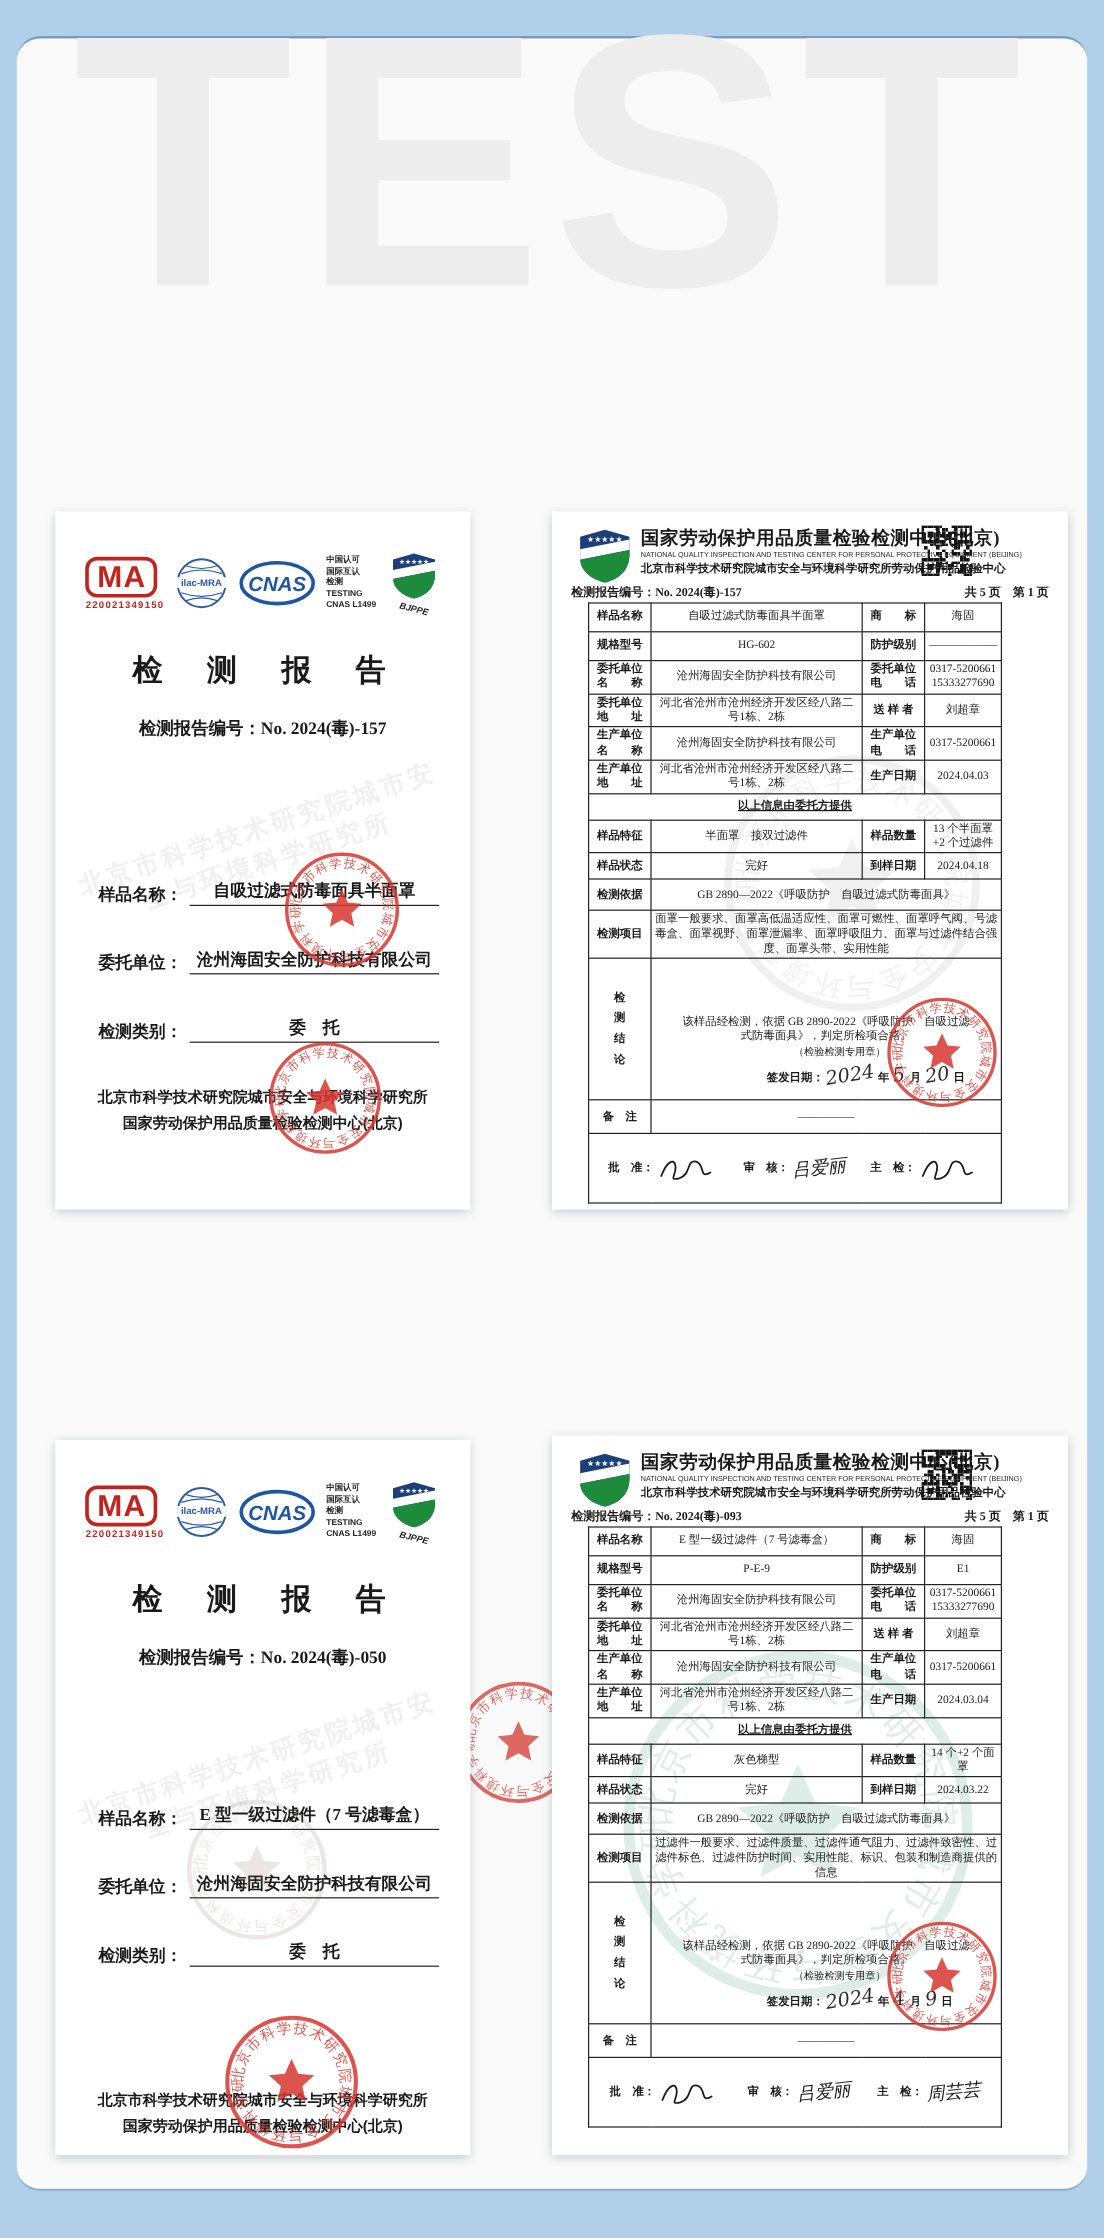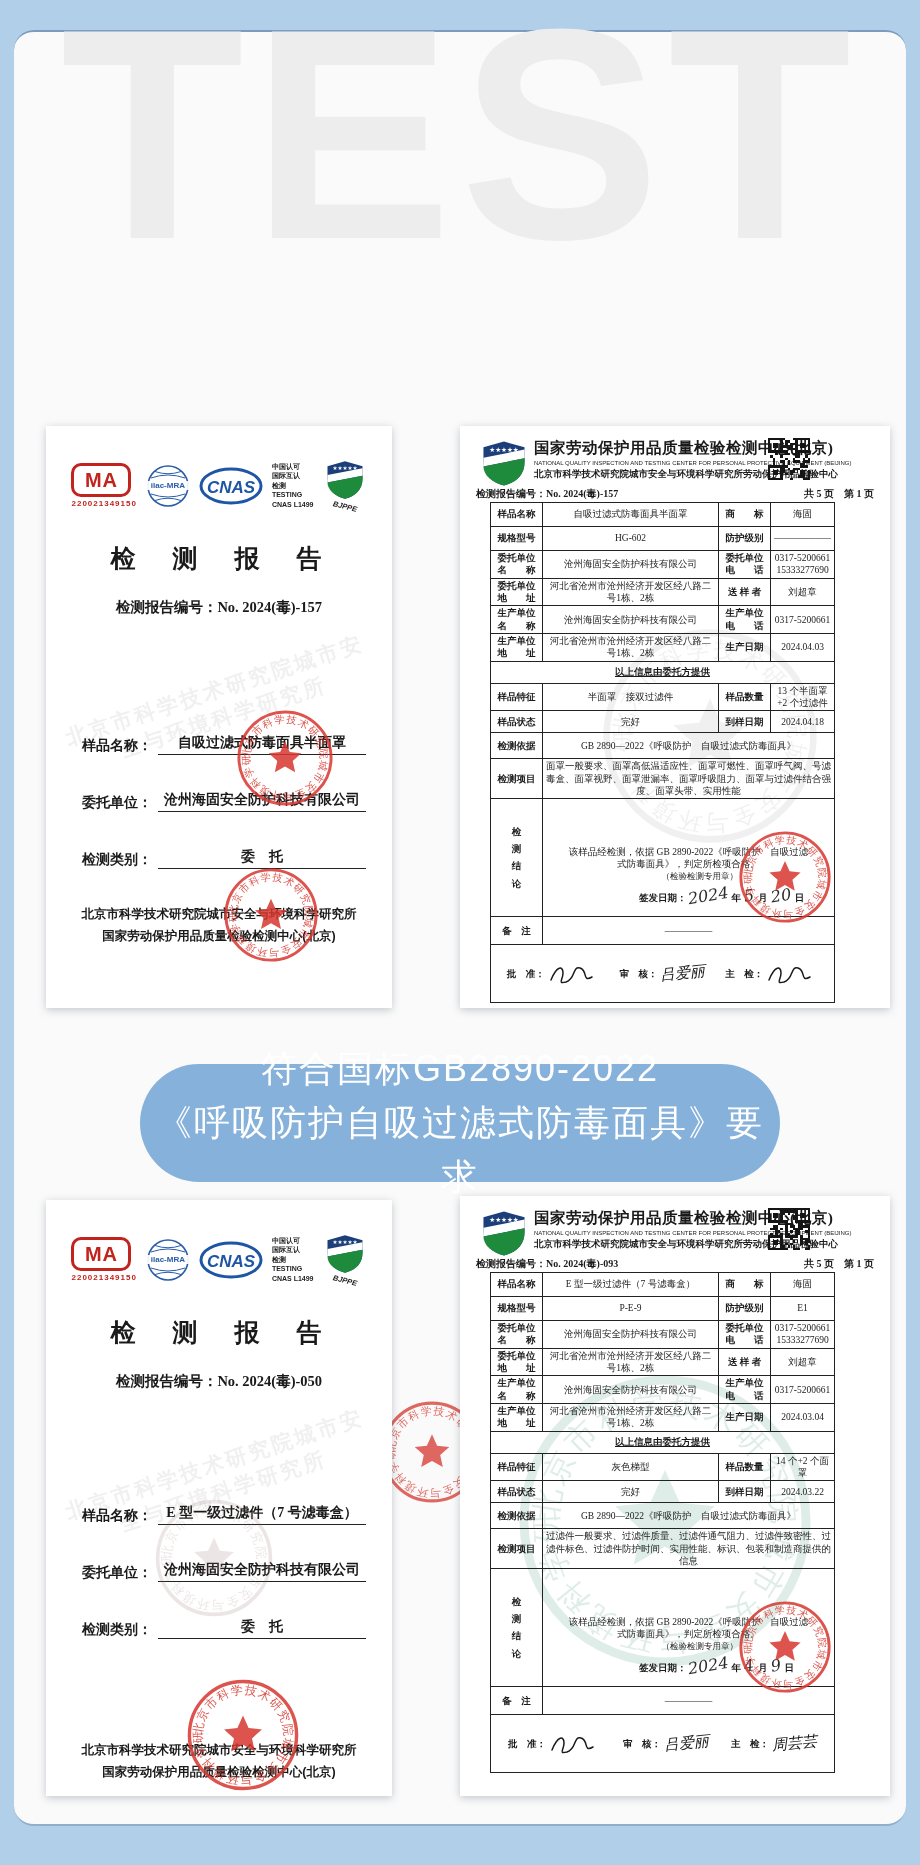--- a/index.html
+++ b/index.html
@@ -22,21 +22,21 @@
   
   .banner{position:absolute;left:126px;top:1032px;width:640px;height:118px;border-radius:59px;
           background:#86b1da;color:#fff;display:flex;flex-direction:column;justify-content:center;
           align-items:center;text-align:center;font-size:36px;letter-spacing:2px;line-height:1.5;z-index:3;}
   
   .cover-inner,.rep-inner{position:absolute;inset:0;}
   .logo-row{position:absolute;top:34px;left:0;right:0;display:flex;justify-content:center;
             align-items:center;gap:9px;}
   .cma{text-align:center;}
   .cma-box{width:54px;height:28px;border:3px solid #c0241d;border-radius:10px;color:#c0241d;
-           font-weight:bold;font-size:20px;line-height:28px;text-align:center;letter-spacing:1px;}
+           font-weight:bold;font-size:25px;line-height:28px;text-align:center;letter-spacing:1px;}
   .cma-num{font-size:8px;font-weight:bold;color:#c0241d;letter-spacing:1px;margin-top:2px;}
   .ilac{position:relative;width:44px;height:44px;}
   .ilac-label{position:absolute;top:17px;left:-2px;right:-2px;background:rgba(255,255,255,.92);
               color:#2a5caa;font-size:8px;font-weight:bold;text-align:center;}
   .cnas{position:relative;width:64px;height:40px;}
   .accred{font-size:7px;font-weight:bold;line-height:1.35;color:#222;text-align:left;}
   .shield-wrap{text-align:center;width:44px;}
   .bjppe-label{font-size:7.5px;font-weight:bold;font-style:italic;color:#222;transform:rotate(14deg);margin-top:-2px;}
   .cover-wm{position:absolute;top:250px;left:6px;right:6px;text-align:center;transform:rotate(-18deg);
             color:rgba(110,110,110,.10);font-size:21px;font-weight:bold;letter-spacing:3px;}
@@ -600,24 +600,20 @@
                       <svg width="52" height="26" viewBox="0 0 52 26">
                         <path d="M3 19 C9 4 15 5 15 12 C15 19 9 23 18 21 C28 18 24 5 32 7 C40 9 34 22 44 16" fill="none" stroke="#1a1a1a" stroke-width="1.5" stroke-linecap="round"></path>
                       </svg>
                     </span></div></td>
               </tr>
             </tbody>
     </table>
   </div>
 </div>
 
-    <div class="banner">
-      <div>符合国标GB2890-2022</div>
-      <div>《呼吸防护自吸过滤式防毒面具》要求</div>
-    </div>
 
     <div class="paper" id="mount-cover2">
   <div class="cover-inner">
     <div class="logo-row">
       <div class="cma">
         <div class="cma-box">MA</div>
         <div class="cma-num">220021349150</div>
       </div>
       <div class="ilac">
         <svg viewBox="0 0 44 44" width="44" height="44">

